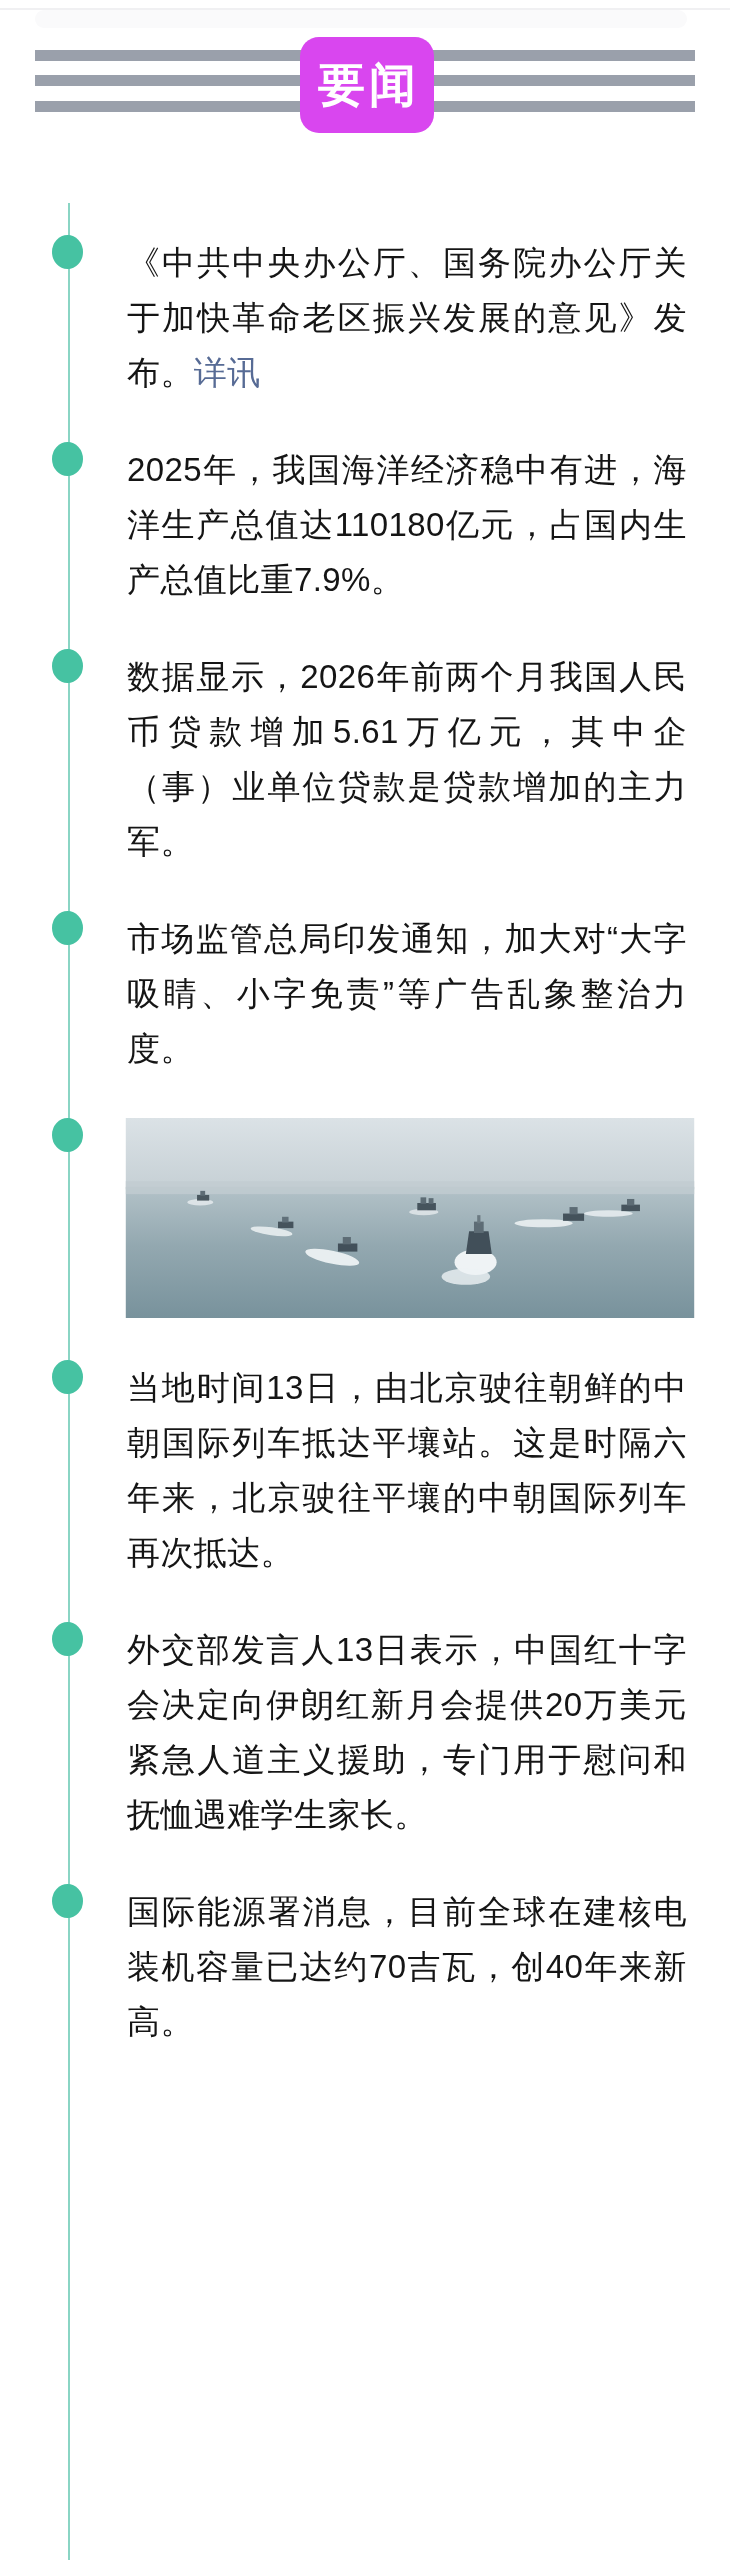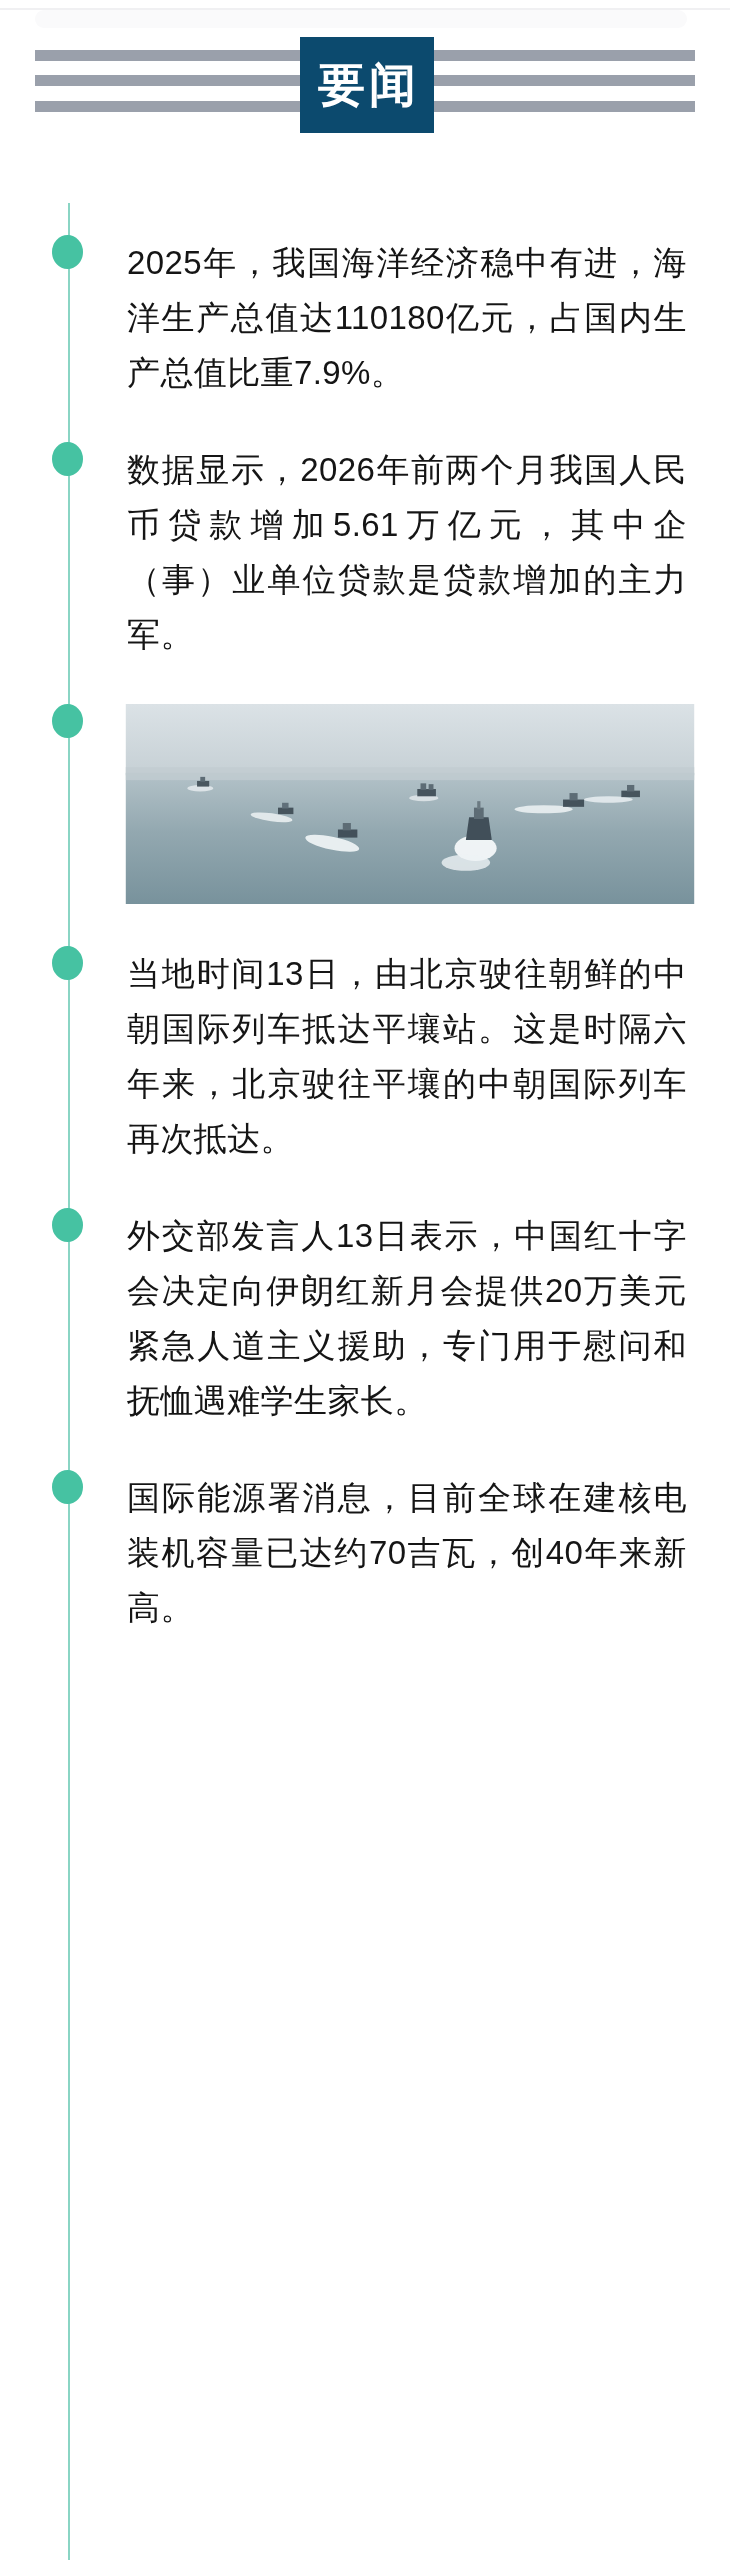--- a/index.html
+++ b/index.html
@@ -13,22 +13,22 @@
   .header-card{
     position:absolute;left:35px;top:9.7px;width:652px;height:18px;
     background:#fafafb;border-radius:11.4px;
   }
   .stripe{position:absolute;left:35px;width:660px;height:11.4px;background:#9aa0ab;}
   .stripe.s1{top:50px;}
   .stripe.s2{top:75px;}
   .stripe.s3{top:101px;}
   .section-badge{
     position:absolute;left:300px;top:37px;width:134px;height:96px;
-    background:#0c4a6e;color:#ffffff;display:flex;align-items:center;justify-content:center;
-    font-size:47px;font-weight:700;letter-spacing:4px;text-indent:4px;
+    background:#d946ef;color:#ffffff;display:flex;align-items:center;justify-content:center;
+    font-size:47px;font-weight:700;letter-spacing:4px;text-indent:4px;border-radius:19px;
   }
   
   .timeline-line{
     position:absolute;left:68px;top:203px;width:2.4px;height:2357px;
     background:#8ad5c4;
   }
   .news-list{position:absolute;left:127px;top:235px;width:560px;}
   .news-item{position:relative;margin-bottom:42px;}
   .timeline-dot{
     position:absolute;left:-75px;top:0;width:31px;height:34px;border-radius:50%;
@@ -53,34 +53,44 @@
 <div class="header-card"></div>
 <div class="stripe s1"></div>
 <div class="stripe s2"></div>
 <div class="stripe s3"></div>
 <div class="section-badge">
   <span>要闻</span>
 </div>
 
 <div class="timeline-line"></div>
 <div class="news-list" id="news-list">
+  <div class="news-item">
+    <span class="timeline-dot"></span>
+
+    <p class="news-text"><span class="body-span">《中共中央办公厅、国务院办公厅关于加快革命老区振兴发展的意见》发布。</span><a class="detail-link">详讯</a></p>
+  </div>
 
 
   <div class="news-item">
     <span class="timeline-dot"></span>
 
     <p class="news-text"><span class="body-span">2025年，我国海洋经济稳中有进，海洋生产总值达110180亿元，占国内生产总值比重7.9%。</span></p>
   </div>
 
   <div class="news-item">
     <span class="timeline-dot"></span>
 
     <p class="news-text"><span class="body-span">数据显示，2026年前两个月我国人民币贷款增加5.61万亿元，其中企（事）业单位贷款是贷款增加的主力军。</span></p>
   </div>
 
+  <div class="news-item">
+    <span class="timeline-dot"></span>
+
+    <p class="news-text"><span class="body-span">市场监管总局印发通知，加大对“大字吸睛、小字免责”等广告乱象整治力度。</span></p>
+  </div>
 
   <div class="news-item">
     <span class="timeline-dot"></span>
     <div class="sea-image" aria-label="naval-ships-sailing-at-sea">
       <svg width="570" height="200" viewBox="0 0 702 247" xmlns="http://www.w3.org/2000/svg">
         <defs>
           <linearGradient id="skyGrad" x1="0" y1="0" x2="0" y2="1">
             <stop offset="0" stop-color="#dbe2e6"></stop>
               <stop offset="1" stop-color="#c6d0d5"></stop>
           </linearGradient>

